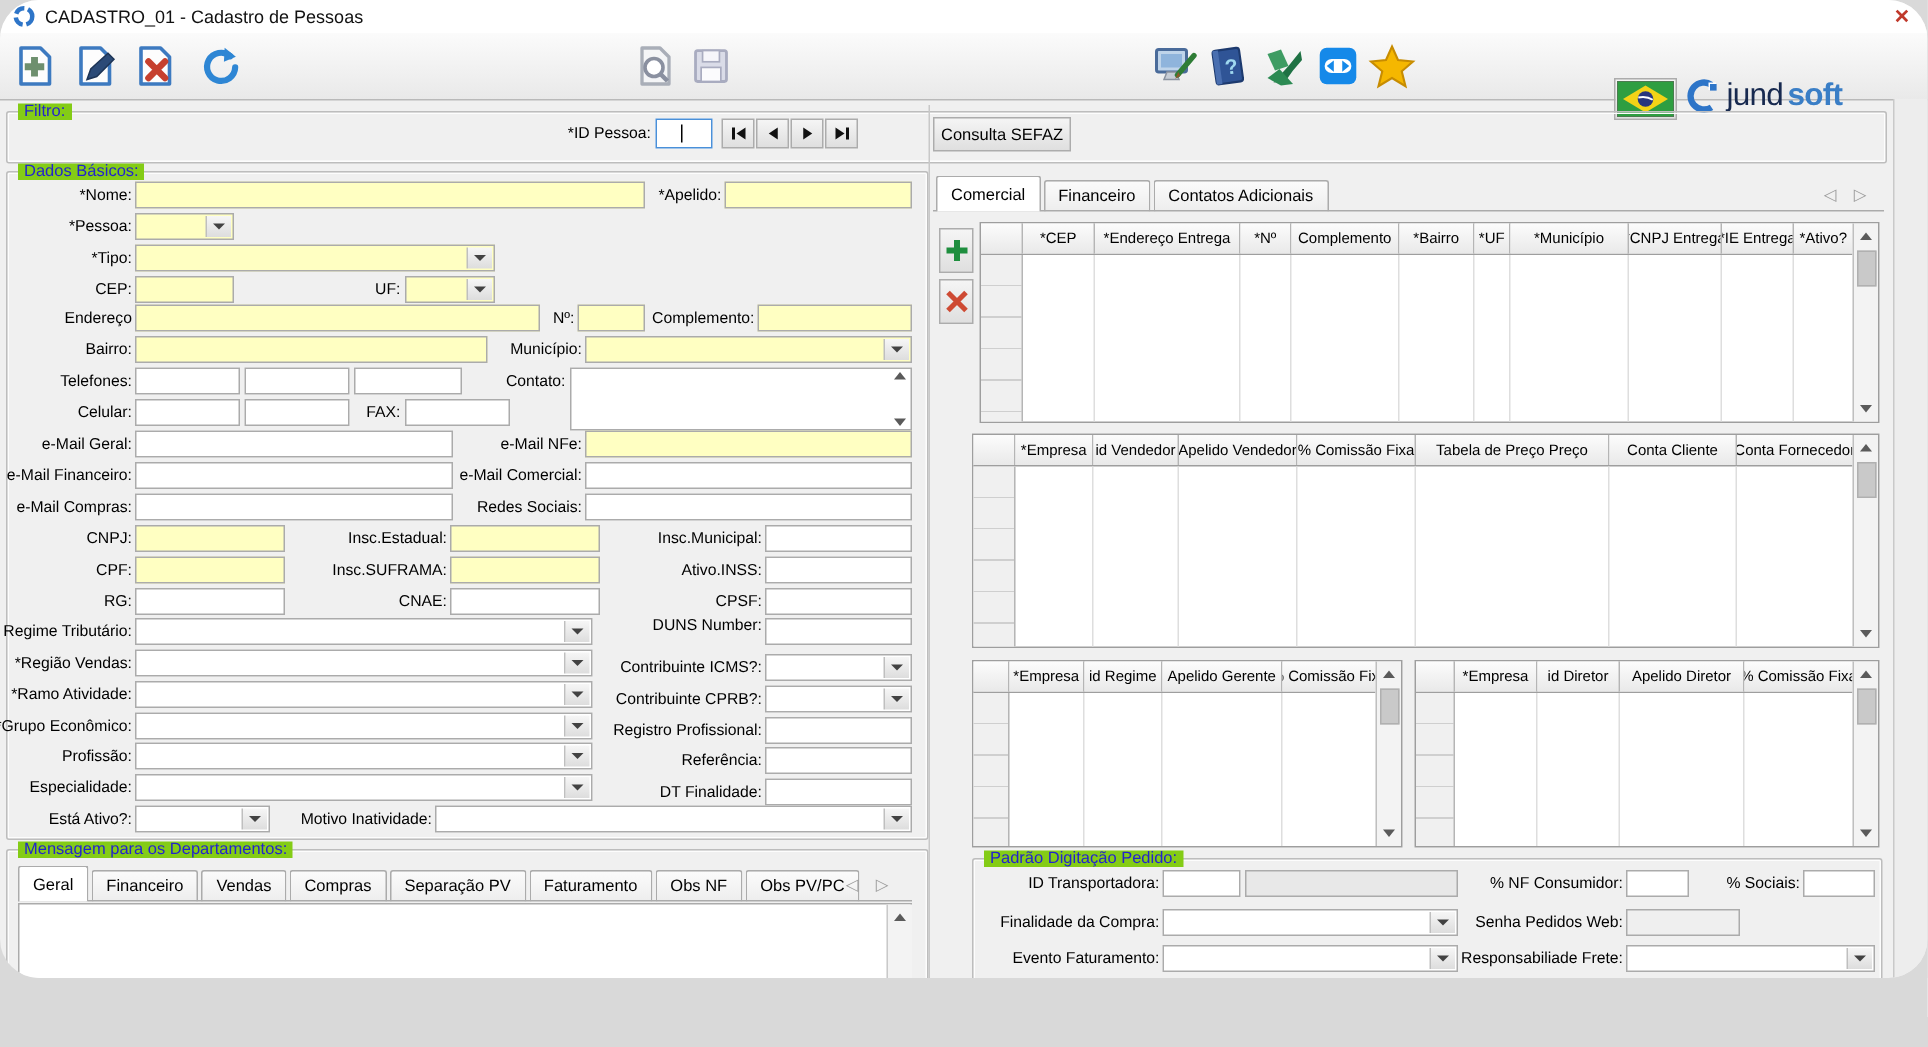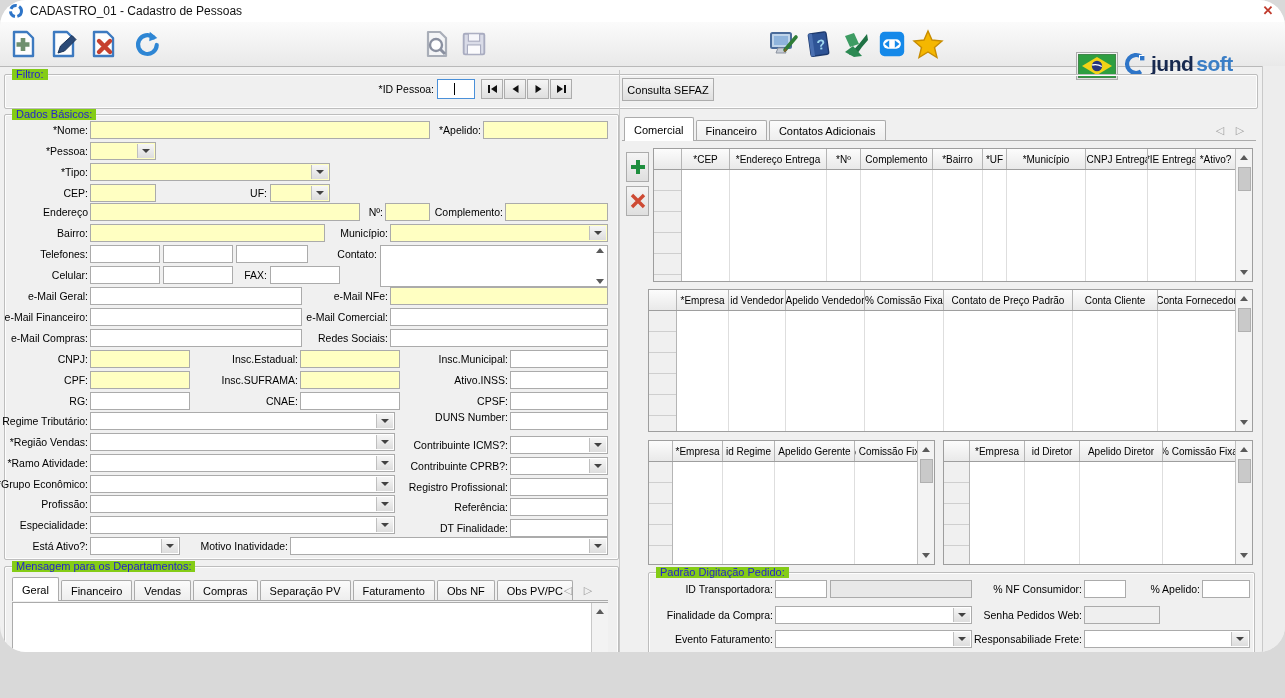--- a/index.html
+++ b/index.html
@@ -41,21 +41,21 @@
   .gbody{flex:1;display:flex;min-height:0;}
   .gsel{box-sizing:border-box;background:#F0F0F0;border-right:1px solid #B5B5B5;background-image:repeating-linear-gradient(to bottom,transparent 0 20px,#CFCFCF 20px 21px);}
   .gcol{box-sizing:border-box;border-right:1px solid #DEDEDE;height:100%;}
   .gscroll{width:16px;flex:none;background:#F3F3F3;border-left:1px solid #BFBFBF;position:relative;}
   .sarr{position:absolute;left:0;width:15px;height:15px;display:flex;align-items:center;justify-content:center;}
   .sarr.up{top:1px;}
   .sarr.down{bottom:1px;}
   .sthumb{position:absolute;left:2px;top:18px;width:11px;height:22px;background:#C9C9C9;border:1px solid #B0B0B0;}
   .divline{position:absolute;background:#C8C8C8;}
   .caret{position:absolute;width:1px;height:12px;background:#000;}
-  .logo-jund{font-size:21px;font-weight:bold;color:#17294F;letter-spacing:-0.5px;}
+  .logo-jund{font-size:21px;font-weight:normal;color:#17294F;letter-spacing:-0.5px;}
   .logo-soft{font-size:21px;font-weight:bold;color:#3A7EC6;letter-spacing:-0.5px;}
 </style>
 </head>
 <body>
 
 <div id="app">
 
   <div class="titlebar">
     <svg style="position:absolute;left:8px;top:3px" width="16" height="16" viewBox="0 0 16 16">
         <circle cx="8" cy="8" r="5.5" fill="none" stroke="#2E75C8" stroke-width="3" stroke-dasharray="7 2.5"></circle>
@@ -453,21 +453,21 @@
   </div>
 
   <div class="grid" style="left:648px;top:289px;width:605px;height:143px">
     <div class="gmain">
       <div class="ghead">
         <div class="gc" style="width:28px"></div>
         <div class="gc" style="width:52px">*Empresa</div>
         <div class="gc" style="width:57px">id Vendedor</div>
         <div class="gc" style="width:79px">Apelido Vendedor</div>
         <div class="gc" style="width:79px">% Comissão Fixa</div>
-        <div class="gc" style="width:129px">Contato de Preço Padrão</div>
+        <div class="gc" style="width:129px">Tabela de Preço Preço</div>
         <div class="gc" style="width:85px">Conta Cliente</div>
         <div class="gc" style="flex:1;border-right:none">Conta Fornecedor</div>
       </div>
       <div class="gbody">
         <div class="gsel" style="width:28px"></div>
         <div class="gcol" style="width:52px"></div>
         <div class="gcol" style="width:57px"></div>
         <div class="gcol" style="width:79px"></div>
         <div class="gcol" style="width:79px"></div>
         <div class="gcol" style="width:129px"></div>
@@ -543,21 +543,21 @@
   </div>
 
   <div class="group" style="left:648px;top:572px;width:605px;height:86px"></div>
   <span class="gtitle" style="left:656px;top:567px">Padrão Digitação Pedido:</span>
 
   <span class="lbl" style="left:623px;top:580px">ID Transportadora:</span>
   <div class="inp" style="left:775px;top:580px;width:52px"></div>
   <div class="inp gray" style="left:830px;top:580px;width:142px"></div>
   <span class="lbl" style="left:932px;top:580px">% NF Consumidor:</span>
   <div class="inp" style="left:1084px;top:580px;width:42px"></div>
-  <span class="lbl" style="left:1050px;top:580px">% Apelido:</span>
+  <span class="lbl" style="left:1050px;top:580px">% Sociais:</span>
   <div class="inp" style="left:1202px;top:580px;width:48px"></div>
 
   <span class="lbl" style="left:623px;top:606px">Finalidade da Compra:</span>
   <div class="inp combo" style="left:775px;top:606px;width:197px">
       <span class="cbtn">
         <i class="tri-dn"></i>
       </span>
     </div>
   <span class="lbl" style="left:932px;top:606px">Senha Pedidos Web:</span>
   <div class="inp" style="left:1084px;top:606px;width:76px;background:#EFEFEF"></div>

